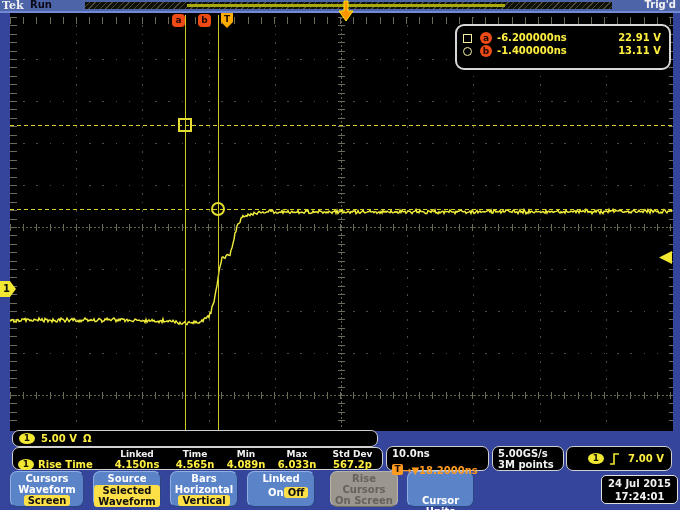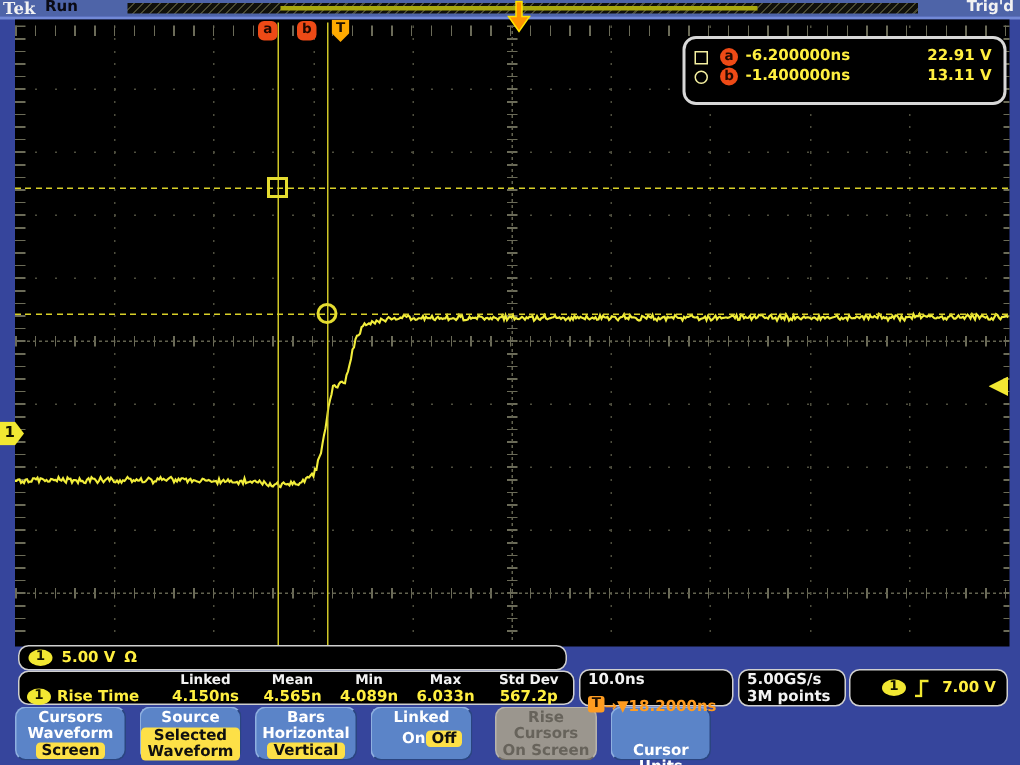--- a/index.html
+++ b/index.html
@@ -172,21 +172,21 @@
   <div class="blackbox ch-bar">
     <span class="ch-badge">1</span>
     <span class="ytext">5.00 V</span>
     <span class="ytext">Ω</span>
   </div>
 
   <div class="blackbox meas-box">
     <div class="meas-grid">
       <span></span>
       <span class="meas-h">Linked</span>
-      <span class="meas-h">Mean</span>
+      <span class="meas-h">Time</span>
       <span class="meas-h">Min</span>
       <span class="meas-h">Max</span>
       <span class="meas-h">Std Dev</span>
       <span class="meas-label">
         <span class="ch-badge">1</span>
         <span class="ytext">Rise Time</span>
       </span>
       <span class="meas-v">4.150ns</span>
       <span class="meas-v">4.565n</span>
       <span class="meas-v">4.089n</span>
@@ -247,14 +247,18 @@
     <div>Rise</div>
     <div>Cursors</div>
     <div>On Screen</div>
   </div>
 
   <div class="mbtn" style="left:407px;width:67px;padding-top:23px">
     <div>Cursor</div>
     <div>Units</div>
   </div>
 
+  <div class="date-box">
+    <div>24 Jul  2015</div>
+    <div>17:24:01</div>
+  </div>
 
 </div>
 
 </body></html>

